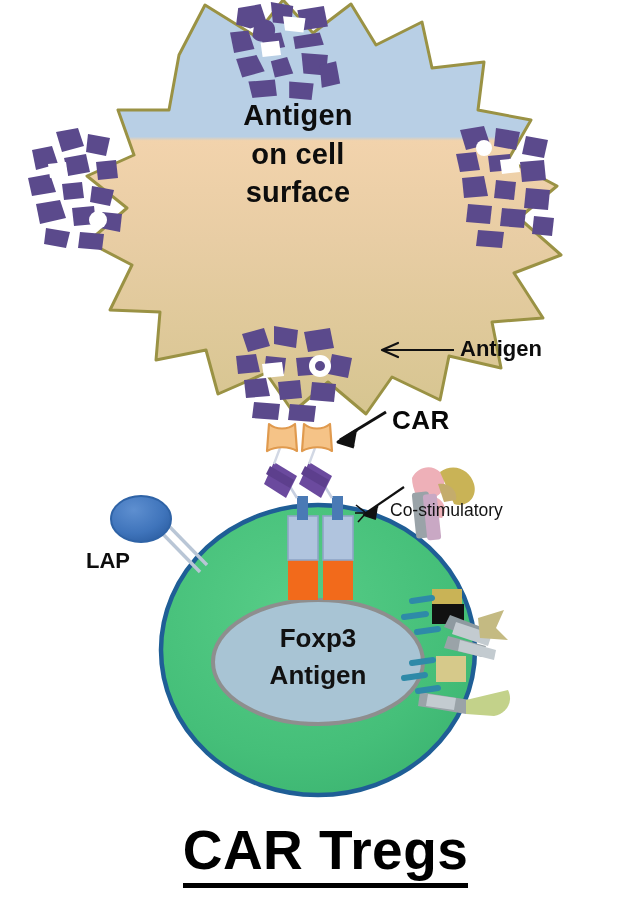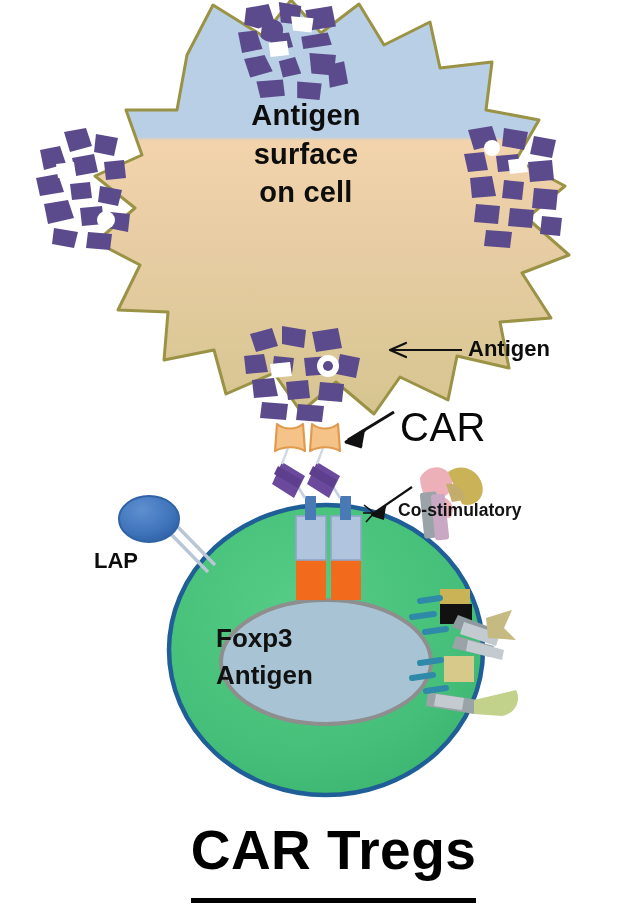--- a/index.html
+++ b/index.html
@@ -9,21 +9,21 @@
   }
   body {
     width: 635px;
     height: 905px;
     position: relative;
     overflow: hidden;
     font-family: "Liberation Sans", sans-serif;
   }
   #figure {
     position: absolute;
-    left: 16px; top: 0;
+    left: 8px; top: 0;
     width: 519px;
     height: 905px;
   }
   .txt {
     position: absolute;
     color: #0a0a0a;
     white-space: pre;
     font-family: "Liberation Sans", sans-serif;
   }
   
@@ -44,48 +44,48 @@
   #antigen-callout-label {
     left: 452px;
     top: 336px;
     font-size: 22px;
     font-weight: bold;
     color: #0d0d0d;
   }
   #car-callout-label {
     left: 384px;
     top: 405px;
-    font-size: 40px;
-    font-weight: normal;
+    font-size: 26px;
+    font-weight: bold;
     letter-spacing: 0.5px;
     color: #080808;
   }
   #costim-label {
     left: 382px;
     top: 453px;
     font-size: 17.5px;
-    font-weight: bold;
+    font-weight: normal;
     line-height: 1.32;
     color: #131313;
   }
   #costim-label div { display: block; }
 
   #lap-label {
     left: 78px;
     top: 548px;
     font-size: 22px;
     font-weight: bold;
     color: #0d0d0d;
     text-align: right;
   }
   .nuc-line {
     font-size: 26px;
     font-weight: bold;
     color: #111111;
-    text-align: left;
+    text-align: center;
   }
   #nucleus-text {
     position: absolute;
     left: 200px;
     top: 620px;
     width: 220px;
     text-align: center;
     line-height: 1.42;
   }
   #figure-title {
@@ -94,21 +94,21 @@
     top: 818px;
     width: 635px;
     text-align: center;
     font-size: 55px;
     font-weight: bold;
     color: #000000;
     letter-spacing: 0.5px;
   }
   #figure-title .ul {
     border-bottom: 5px solid #000;
-    padding-bottom: 17px;
+    padding-bottom: 2px;
   }
 </style>
 </head>
 <body>
 
 <div id="figure">
 
   <svg width="635" height="905" viewBox="0 0 635 905" style="position:absolute;left:0;top:0;">
 
     <defs>
@@ -299,22 +299,22 @@
       <line x1="409" y1="632" x2="430" y2="629"></line>
       <line x1="404" y1="663" x2="425" y2="660"></line>
       <line x1="396" y1="678" x2="417" y2="675"></line>
       <line x1="410" y1="691" x2="430" y2="688"></line>
     </g>
 
   </svg>
 
   <div id="apc-text-block">
     <div>Antigen</div>
+    <div>on cell</div>
     <div>surface</div>
-    <div>on cell</div>
   </div>
 
   <div class="txt" id="antigen-callout-label">Antigen</div>
 
   <div class="txt" id="car-callout-label">CAR</div>
 
   <div class="txt" id="costim-label">
     <div>Co-stimulatory</div>
   </div>
 

